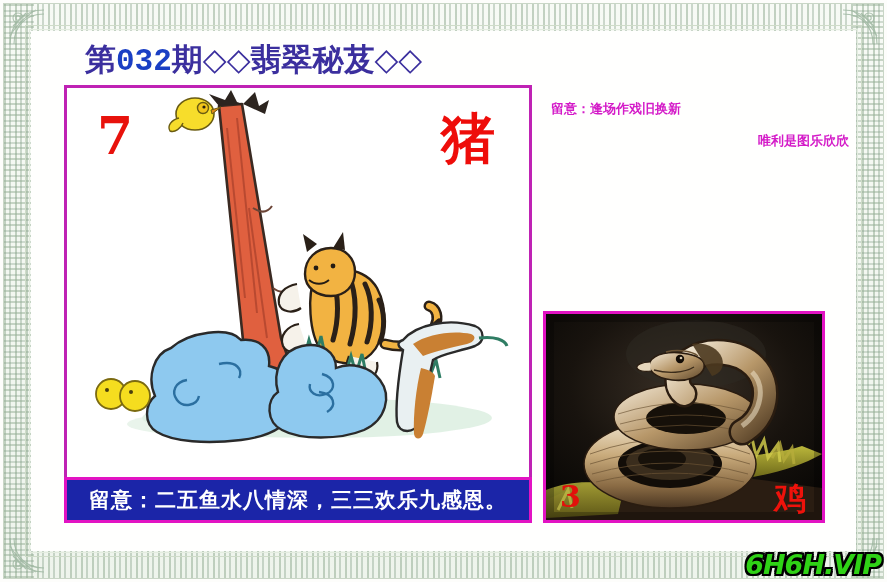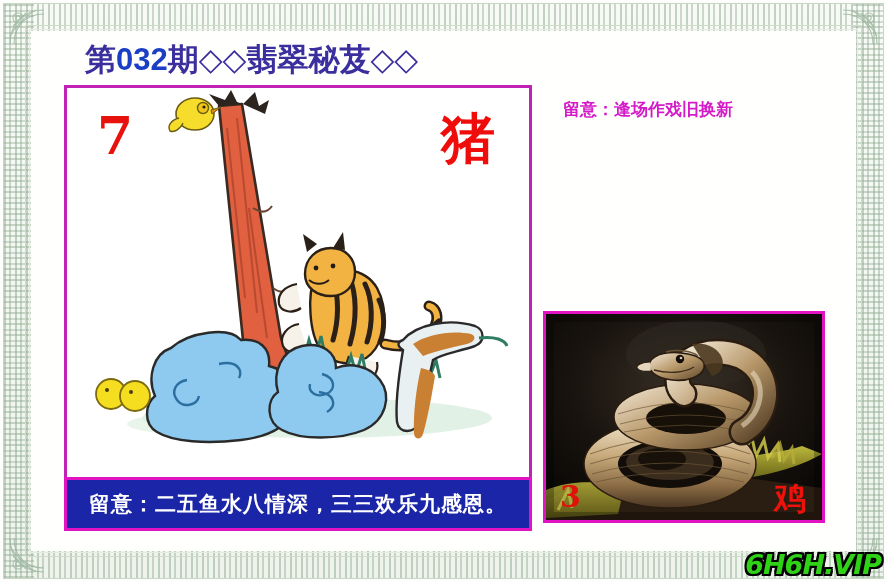--- a/index.html
+++ b/index.html
@@ -70,21 +70,21 @@
   }
 
   
   .title{
     position:absolute;left:54px;top:8px;
     font-family:"DejaVu Sans","Liberation Sans",sans-serif;
     font-size:31px;font-weight:bold;letter-spacing:0px;
     white-space:nowrap;
     color:#3b2f9e;
   }
-  .title .t-num{color:#1a3fc4;font-family:Liberation Sans, sans-serif;}
+  .title .t-num{color:#1a3fc4;font-family:Liberation Mono, monospace;}
   .title .t-dia{color:#3b2f9e;font-weight:normal;}
 
   
   .pic-panel{
     position:absolute;left:33px;top:54px;width:468px;height:438px;
     border:3px solid #bf22b4;background:#ffffff;box-sizing:border-box;
   }
   .pic-stage{position:absolute;inset:0;overflow:hidden;}
 
   .num-left{
@@ -96,34 +96,34 @@
     position:absolute;right:34px;top:24px;
     font-size:54px;font-weight:bold;color:#ee0d0a;line-height:1;
     font-family:"DejaVu Sans","Liberation Sans",sans-serif;
   }
 
   
   .illus{position:absolute;left:0;top:0;width:462px;height:370px;}
 
   
   .note-bar{
-    position:absolute;left:33px;top:446px;width:468px;height:54px;
+    position:absolute;left:33px;top:446px;width:468px;height:46px;
     box-sizing:border-box;
     border:3px solid #e213c3;background:#1b25a8;
     display:flex;align-items:center;justify-content:center;
   }
   .note-bar span{
     color:#ffffff;font-size:21px;font-weight:bold;letter-spacing:1px;
     font-family:"DejaVu Sans","Liberation Sans",sans-serif;
   }
 
   
   .side-text{
-    position:absolute;left:532px;top:62px;width:300px;
-    color:#d41bc8;font-size:17px;font-weight:bold;line-height:32px;
+    position:absolute;left:520px;top:62px;width:300px;
+    color:#d41bc8;font-size:13px;font-weight:bold;line-height:32px;
     font-family:"DejaVu Sans","Liberation Sans",sans-serif;
   }
   .side-text .l2{display:block;text-align:right;padding-right:2px;}
 
   
   .photo-panel{
     position:absolute;left:512px;top:280px;width:282px;height:212px;
     box-sizing:border-box;border:3px solid #e213c3;
     background:#0b0906;overflow:hidden;
   }
@@ -284,20 +284,21 @@
         <div class="zodiac-right">猪</div>
       </div>
     </div>
 
     <div class="note-bar">
       <span>留意：二五鱼水八情深，三三欢乐九感恩。</span>
     </div>
 
     <div class="side-text">
       <span>留意：逢场作戏旧换新</span>
+      <span class="l2">唯利是图乐欣欣</span>
     </div>
 
     <div class="photo-panel">
       <svg width="276" height="206" viewBox="0 0 276 206">
         <defs>
           <radialGradient id="bgGrad" cx="50%" cy="35%" r="75%">
             <stop offset="0%" stop-color="#3a3026"></stop>
             <stop offset="55%" stop-color="#18130e"></stop>
             <stop offset="100%" stop-color="#070604"></stop>
           </radialGradient>

